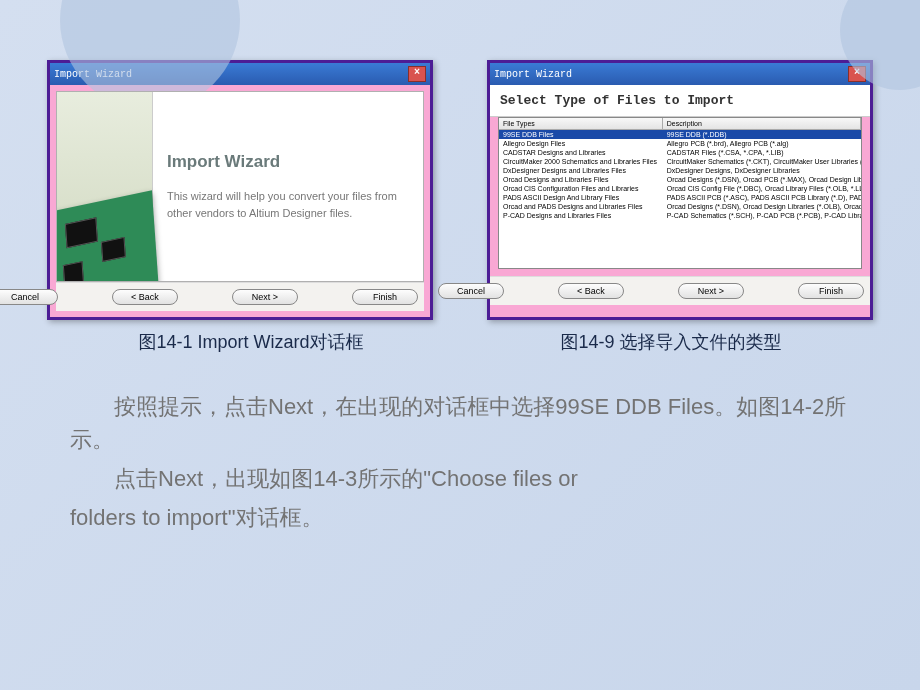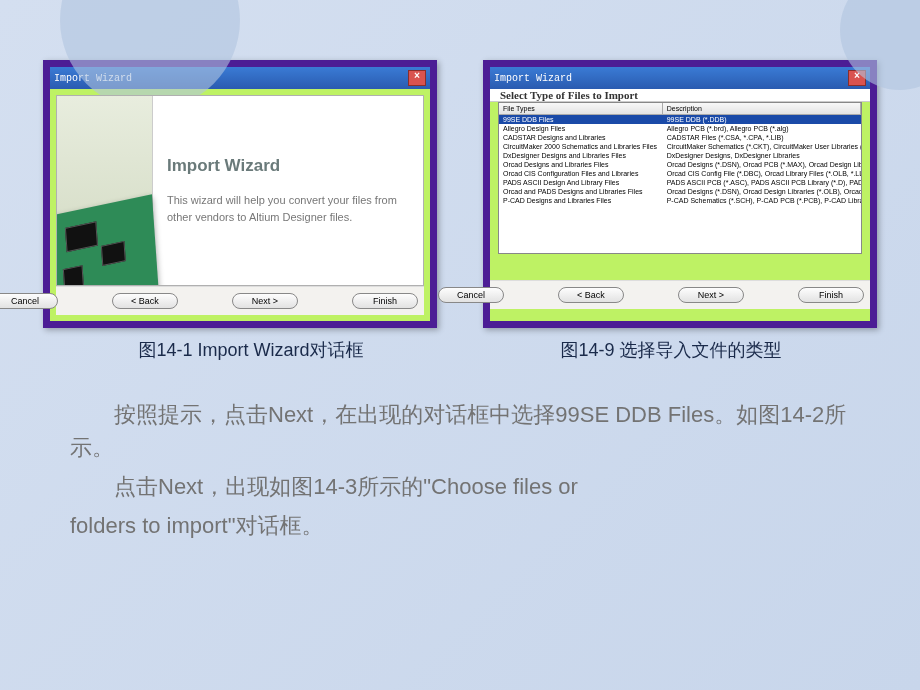--- a/index.html
+++ b/index.html
@@ -21,22 +21,22 @@
   .bg-circle.c2 { width: 120px; height: 120px; top: -30px; right: -40px; }
 
   .dialogs-row {
     display: flex;
     justify-content: space-around;
     padding: 60px 40px 10px 40px;
     gap: 40px;
   }
   .dialog {
     width: 380px;
-    background: #bef264;
-    border: 7px solid #4c1d95;
+    background: #f9a8d4;
+    border: 3px solid #4c1d95;
     box-shadow: 2px 2px 6px rgba(0,0,0,0.3);
     font-size: 9px;
     font-family: Tahoma, Arial, sans-serif;
   }
   .titlebar {
     background: linear-gradient(#3a7bd5, #2a5bb0);
     color: #fff;
     padding: 3px 4px;
     display: flex;
     justify-content: space-between;
@@ -102,25 +102,25 @@
     font-size: 17px;
     font-weight: bold;
     color: #6a7a7a;
     margin-bottom: 16px;
   }
   .wizard-text { font-size: 11px; color: #777; line-height: 1.5; }
 
   .select-header {
     background: #fff;
     border-bottom: 1px solid #ccc;
-    padding: 0 10px;
-    font-size: 11px;
+    padding: 8px 10px;
+    font-size: 13px;
     font-weight: bold;
     color: #333;
-    font-family: Liberation Serif, serif;
+    font-family: Liberation Mono, monospace;
   }
   .select-prompt {
     padding: 8px 10px 4px 10px;
     font-size: 8px;
     color: #333;
   }
   .file-table {
     margin: 0 8px;
     border: 1px solid #888;
     background: #fff;

